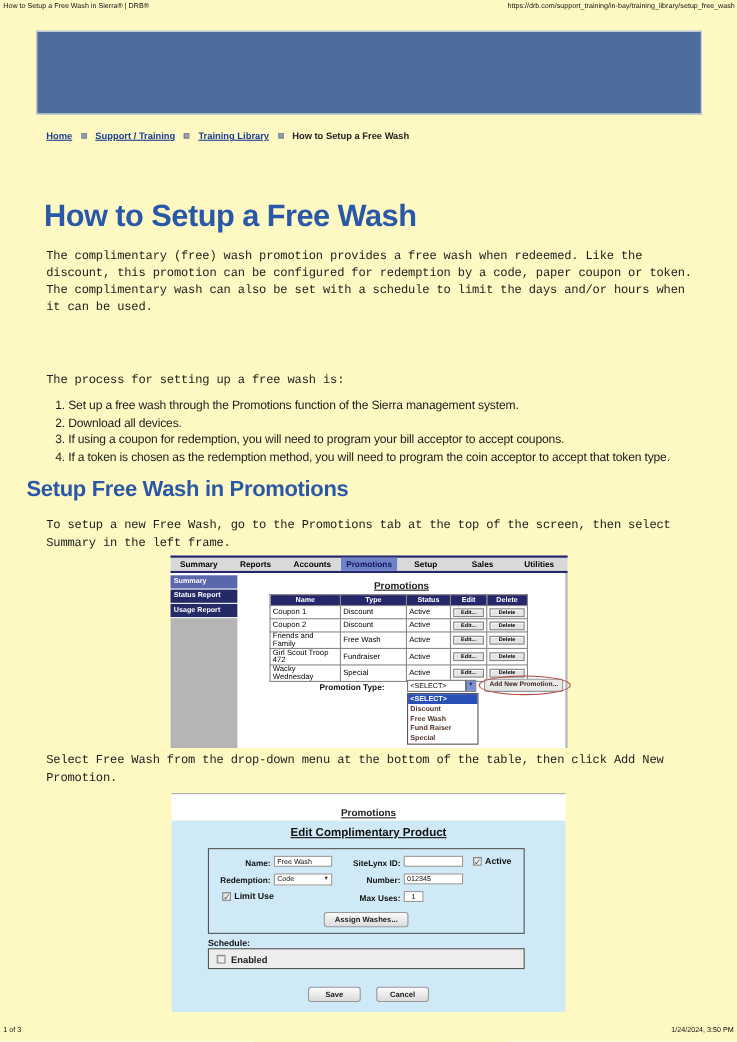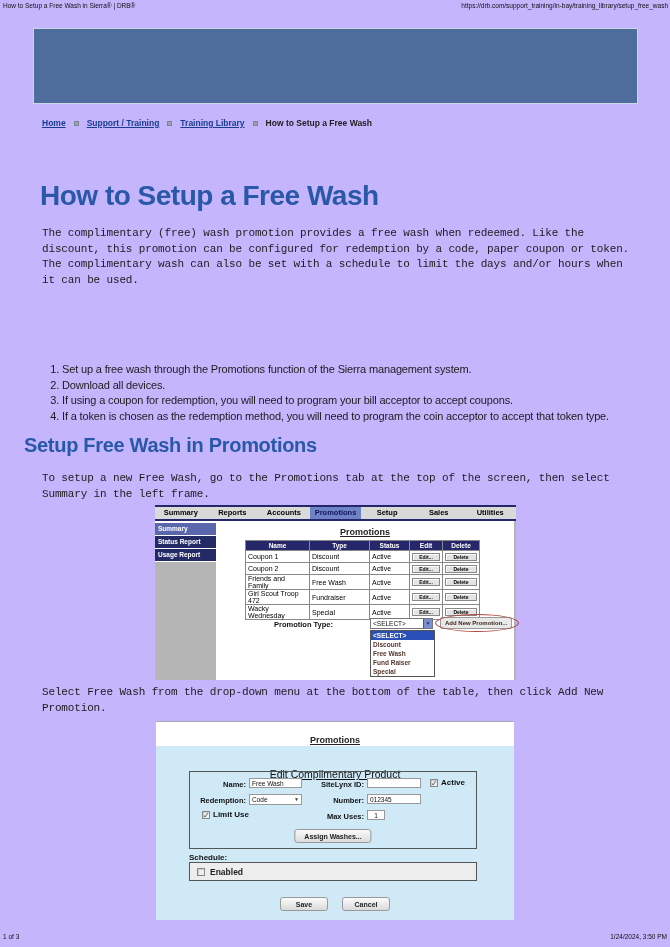--- a/index.html
+++ b/index.html
@@ -1,18 +1,18 @@
 <!DOCTYPE html>
 <html><head>
 <meta charset="utf-8">
 <style>
   * { margin:0; padding:0; box-sizing:border-box; }
   html,body { background:#fff; }
   body { font-family:"Liberation Sans", sans-serif; }
-  .page { position:relative; width:670px; height:947px; background:#c4b5fd; overflow:hidden; }
+  .page { position:relative; width:670px; height:947px; background:#fef9c3; overflow:hidden; }
 
   
   .print-header { position:absolute; top:2px; left:3px; right:2px; display:flex; justify-content:space-between; font-size:6.5px; color:#111; }
   .print-footer { position:absolute; top:933px; left:3px; right:3px; display:flex; justify-content:space-between; font-size:6.5px; color:#111; }
 
   
   .banner { position:absolute; left:33px; top:28px; width:605px; height:76px; border:1px solid #cdd6e2;
     background-color:#4e6c9c;
     background-image:
       radial-gradient(circle at 22% 35%, rgba(255,255,255,.14) 1px, transparent 3px),
@@ -53,37 +53,37 @@
   .side-rest { flex:1; background:#b5b5b5; }
   .main1 { flex:1; position:relative; background:#fff; border-right:2px solid #b3b3b3; }
   .title1 { position:absolute; top:6px; left:0; width:100%; text-align:center; font-size:9px; font-weight:bold; text-decoration:underline; color:#222; }
   .ptable { position:absolute; left:29px; top:19px; border-collapse:collapse; font-size:7px; }
   .ptable th { background:#26276b; color:#fff; font-size:6.5px; font-weight:bold; height:10px; border:1px solid #888; padding:0 2px; }
   .ptable td { border:1px solid #888; padding:0 2px; height:12px; font-size:7px; color:#000; background:#fff; vertical-align:middle; }
   .c-name { width:64px; } .c-type { width:60px; } .c-status { width:40px; } .c-edit { width:33px; } .c-del { width:37px; }
   .mini { display:block; margin:0 auto; height:8px; font-size:5px; font-weight:bold; font-family:"Liberation Sans",sans-serif;
           background:#e4e4e4; border:1px solid #888; box-shadow:inset 1px 1px 0 #fff; padding:0; line-height:6px; cursor:pointer; }
   .c-edit .mini { width:28px; } .c-del .mini { width:32px; }
-  .plabel { position:absolute; left:58px; width:92px; top:99px; text-align:left; font-size:7.5px; font-weight:bold; color:#111; }
+  .plabel { position:absolute; left:58px; width:92px; top:99px; text-align:center; font-size:7.5px; font-weight:bold; color:#111; }
   .pselect { position:absolute; left:154px; top:97px; width:63px; height:11px; border:1px solid #777; background:#fff; cursor:pointer; }
   .pselect-val { position:absolute; left:2px; top:1px; font-size:6.5px; color:#111; }
   .pselect-btn { position:absolute; right:0; top:0; width:9px; height:9px; background:#7a8fd0; border-left:1px solid #555; color:#1d2a6b; font-size:5px; line-height:9px; text-align:center; cursor:pointer; }
   .addbtn { position:absolute; left:224px; top:96px; height:12px; font-size:6px; font-weight:bold; font-family:"Liberation Sans",sans-serif;
             background:#e8e8e8; border:1px solid #999; border-radius:2px; padding:0 4px; cursor:pointer; color:#3d2620; }
   .red-oval { position:absolute; left:219px; top:93px; width:84px; height:18px; border:1.5px solid #b3453c; border-radius:50%; pointer-events:none; }
   .dropdown { position:absolute; left:154px; top:109px; width:65px; background:#fff; border:1px solid #555; z-index:5; }
   .opt { height:9px; line-height:9px; font-size:6.5px; font-weight:bold; padding-left:2px; color:#53362c; cursor:pointer; }
   .opt.sel { background:#2a50b8; color:#fff; }
 
   
   .shot2 { position:absolute; left:156px; top:721px; width:358px; height:199px; }
   .band2 { height:25px; background:#fff; border-top:1px solid #aaa; text-align:center; padding-top:7px; }
   .title2a { font-size:9px; font-weight:bold; text-decoration:underline; color:#222; }
   .panel2 { position:relative; height:174px; background:#cfe9f7; }
-  .title2b { position:absolute; top:22px; left:0; width:100%; text-align:center; font-size:10.5px; font-weight:normal; text-decoration:underline; color:#111; }
+  .title2b { position:absolute; top:5px; left:0; width:100%; text-align:center; font-size:10.5px; font-weight:bold; text-decoration:underline; color:#111; }
   .formbox { position:absolute; left:33px; top:25px; width:288px; height:78px; border:1px solid #555; }
   .flabel { position:absolute; font-size:7.5px; font-weight:bold; color:#111; text-align:right; }
   .l-name { left:0; width:56px; top:8px; }
   .l-site { left:118px; width:56px; top:8px; }
   .l-red  { left:0; width:56px; top:24px; }
   .l-num  { left:118px; width:56px; top:24px; }
   .l-max  { left:118px; width:56px; top:40px; }
   .fin { position:absolute; height:10px; background:#fff; border:1px solid #999; font-size:6.5px; font-family:"Liberation Sans",sans-serif; color:#111; padding:0 2px; }
   .in-name { left:59px; top:6px; width:53px; }
   .in-site { left:177px; top:6px; width:54px; }
@@ -124,20 +124,21 @@
     <a>Support / Training</a>
     <span class="bc-sep"></span>
     <a>Training Library</a>
     <span class="bc-sep"></span>
     <span class="bc-current">How to Setup a Free Wash</span>
   </nav>
 
   <h1>How to Setup a Free Wash</h1>
 
   <p class="body p1">The complimentary (free) wash promotion provides a free wash when redeemed. Like the discount, this promotion can be configured for redemption by a code, paper coupon or token. The complimentary wash can also be set with a schedule to limit the days and/or hours when it can be used.</p>
+  <p class="body p3">The process for setting up a free wash is:</p>
 
   <ol class="steps">
     <li>Set up a free wash through the Promotions function of the Sierra management system.</li>
     <li>Download all devices.</li>
     <li>If using a coupon for redemption, you will need to program your bill acceptor to accept coupons.</li>
     <li>If a token is chosen as the redemption method, you will need to program the coin acceptor to accept that token type.</li>
   </ol>
 
   <h2>Setup Free Wash in Promotions</h2>
   <p class="body p4">To setup a new Free Wash, go to the Promotions tab at the top of the screen, then select Summary in the left frame.</p>

